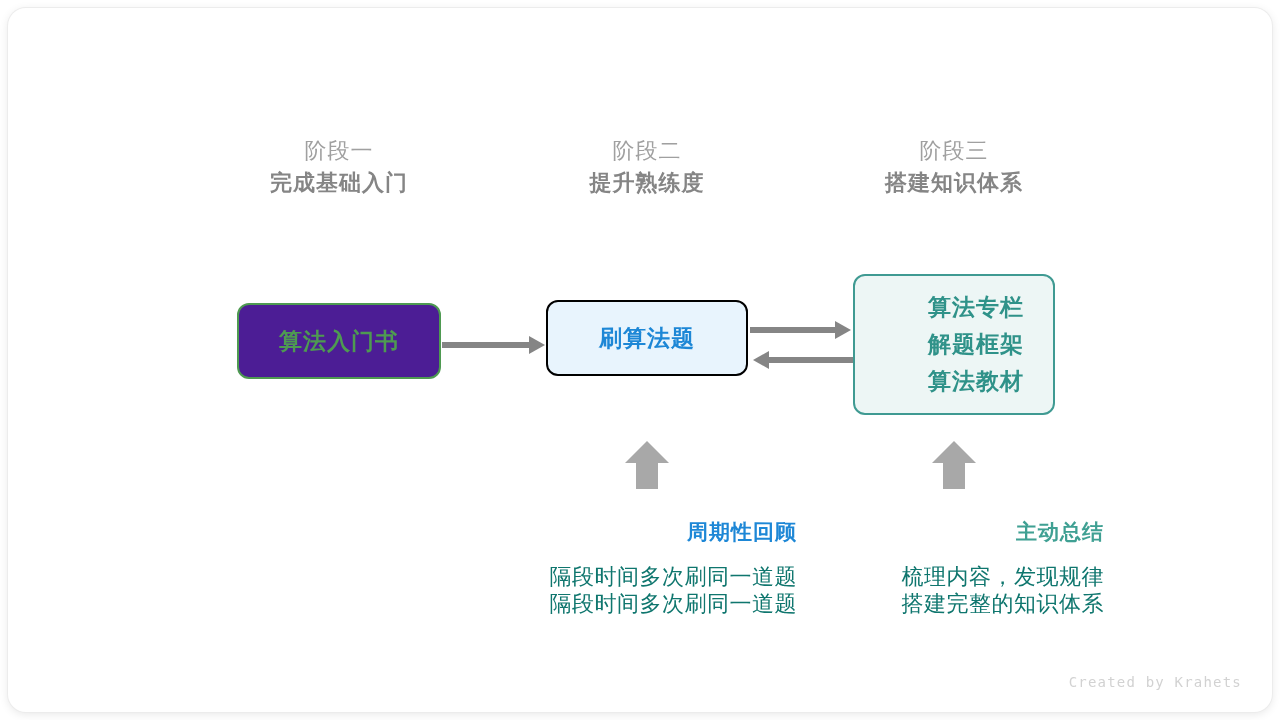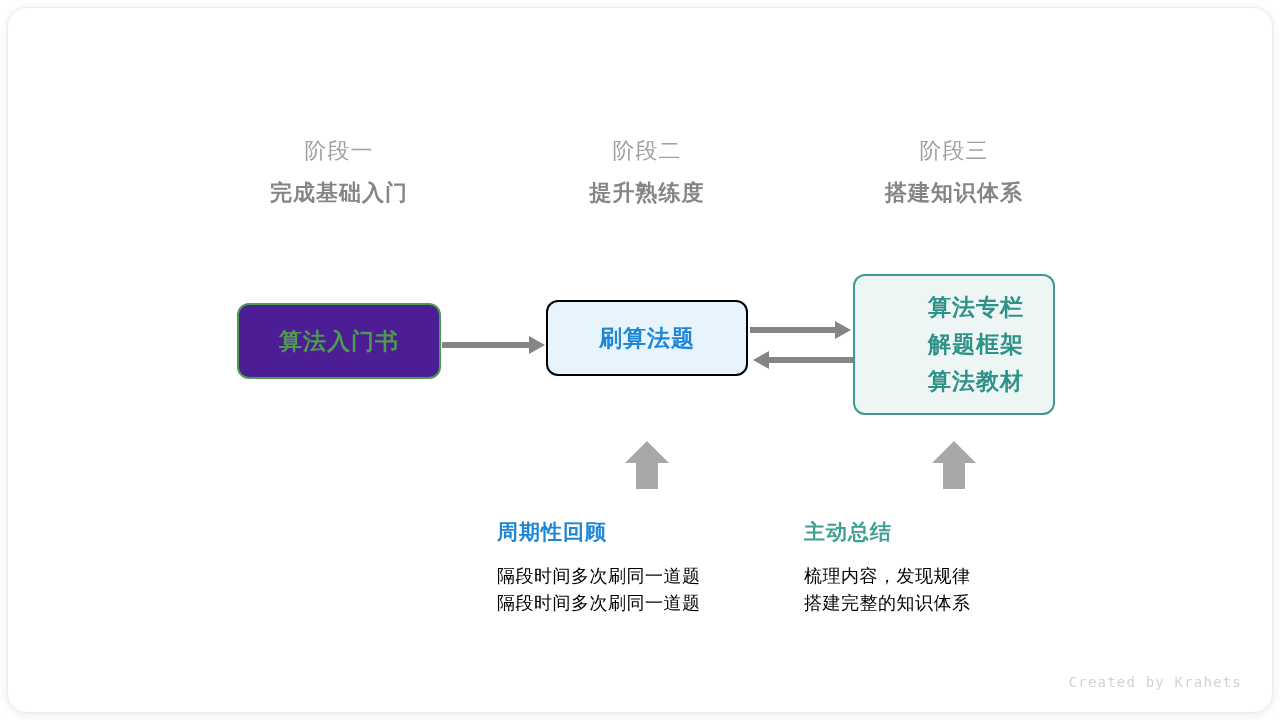--- a/index.html
+++ b/index.html
@@ -38,21 +38,20 @@
     line-height: 30px;
     letter-spacing: 1px;
     font-weight: 400;
   }
   .stage-title {
     font-size: 22px;
     color: #858585;
     font-weight: bold;
     line-height: 34px;
     letter-spacing: 1px;
-    margin-top: 10px;
   }
 
   
   .node {
     position: absolute;
     box-sizing: border-box;
     border-radius: 12px;
     display: flex;
     flex-direction: column;
     align-items: center;
@@ -117,32 +116,32 @@
     height: 48px;
   }
   .up-arrow svg { display: block; }
   #up-arrow-review { left: 617px; top: 433px; }
   #up-arrow-summary { left: 924px; top: 433px; }
 
   
   .note {
     position: absolute;
     width: 300px;
-    text-align: left;
+    text-align: right;
   }
   .note-title {
     font-size: 21px;
     font-weight: bold;
     line-height: 30px;
     letter-spacing: 1px;
   }
   .note-body {
     margin-top: 16px;
-    font-size: 18px;
-    color: #000000;
+    font-size: 22px;
+    color: #0f766e;
     line-height: 27px;
     letter-spacing: 0.5px;
   }
   #note-review { left: 489px; top: 509px; }
   #note-review .note-title { color: #1d87d6; }
   #note-summary { left: 796px; top: 509px; }
   #note-summary .note-title { color: #3fa093; }
 
   
   #watermark {

